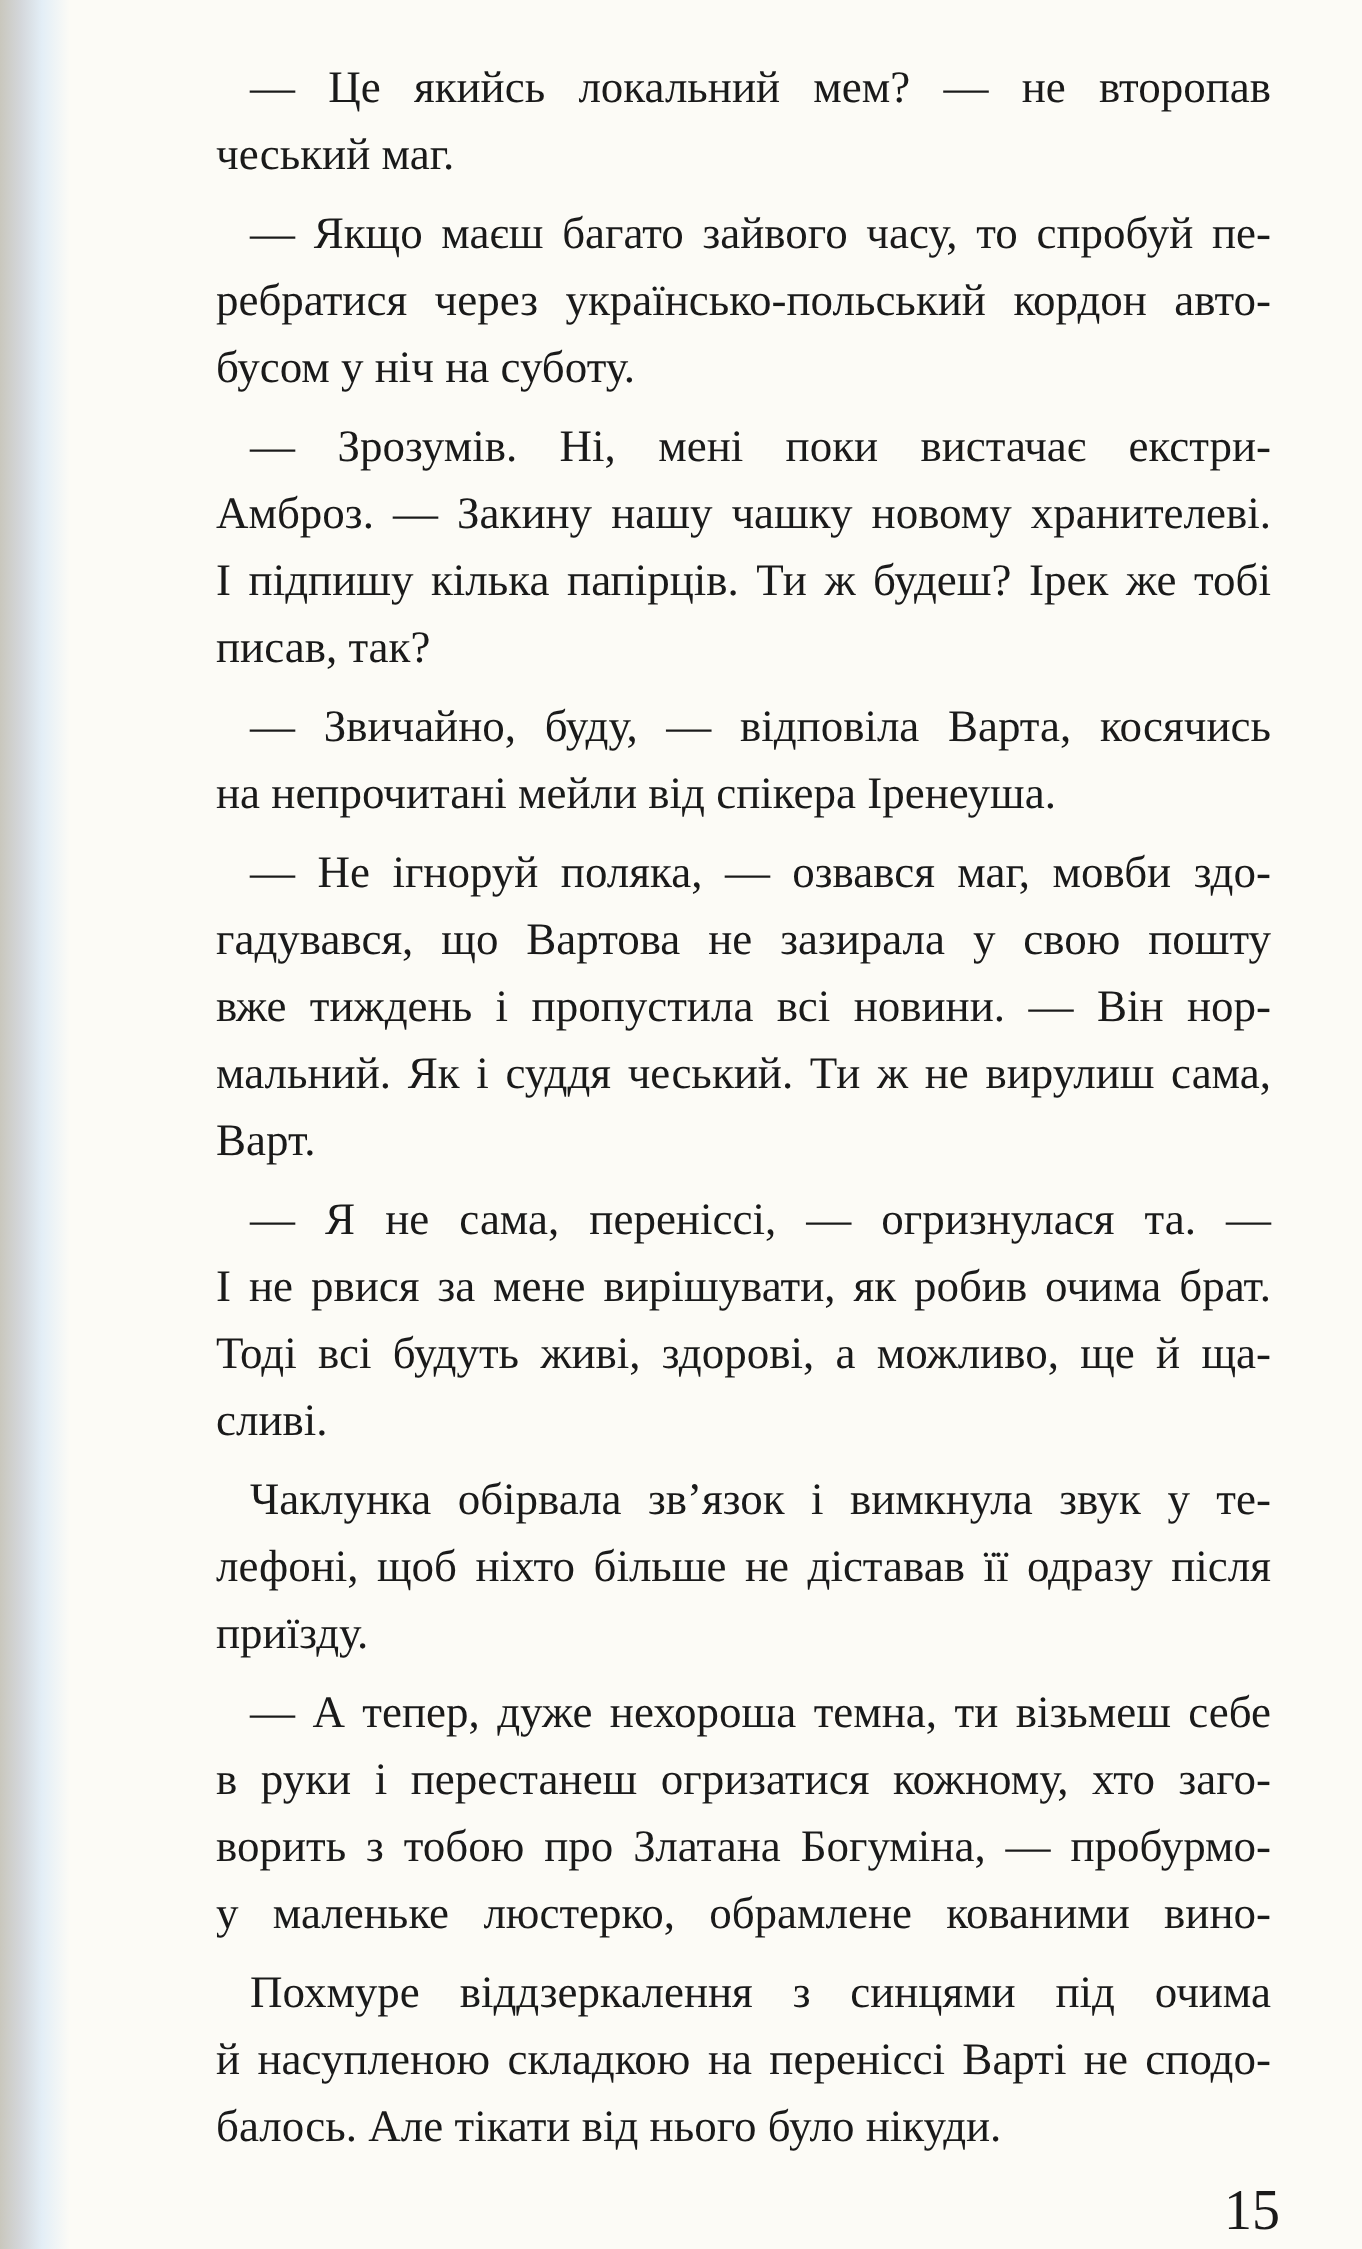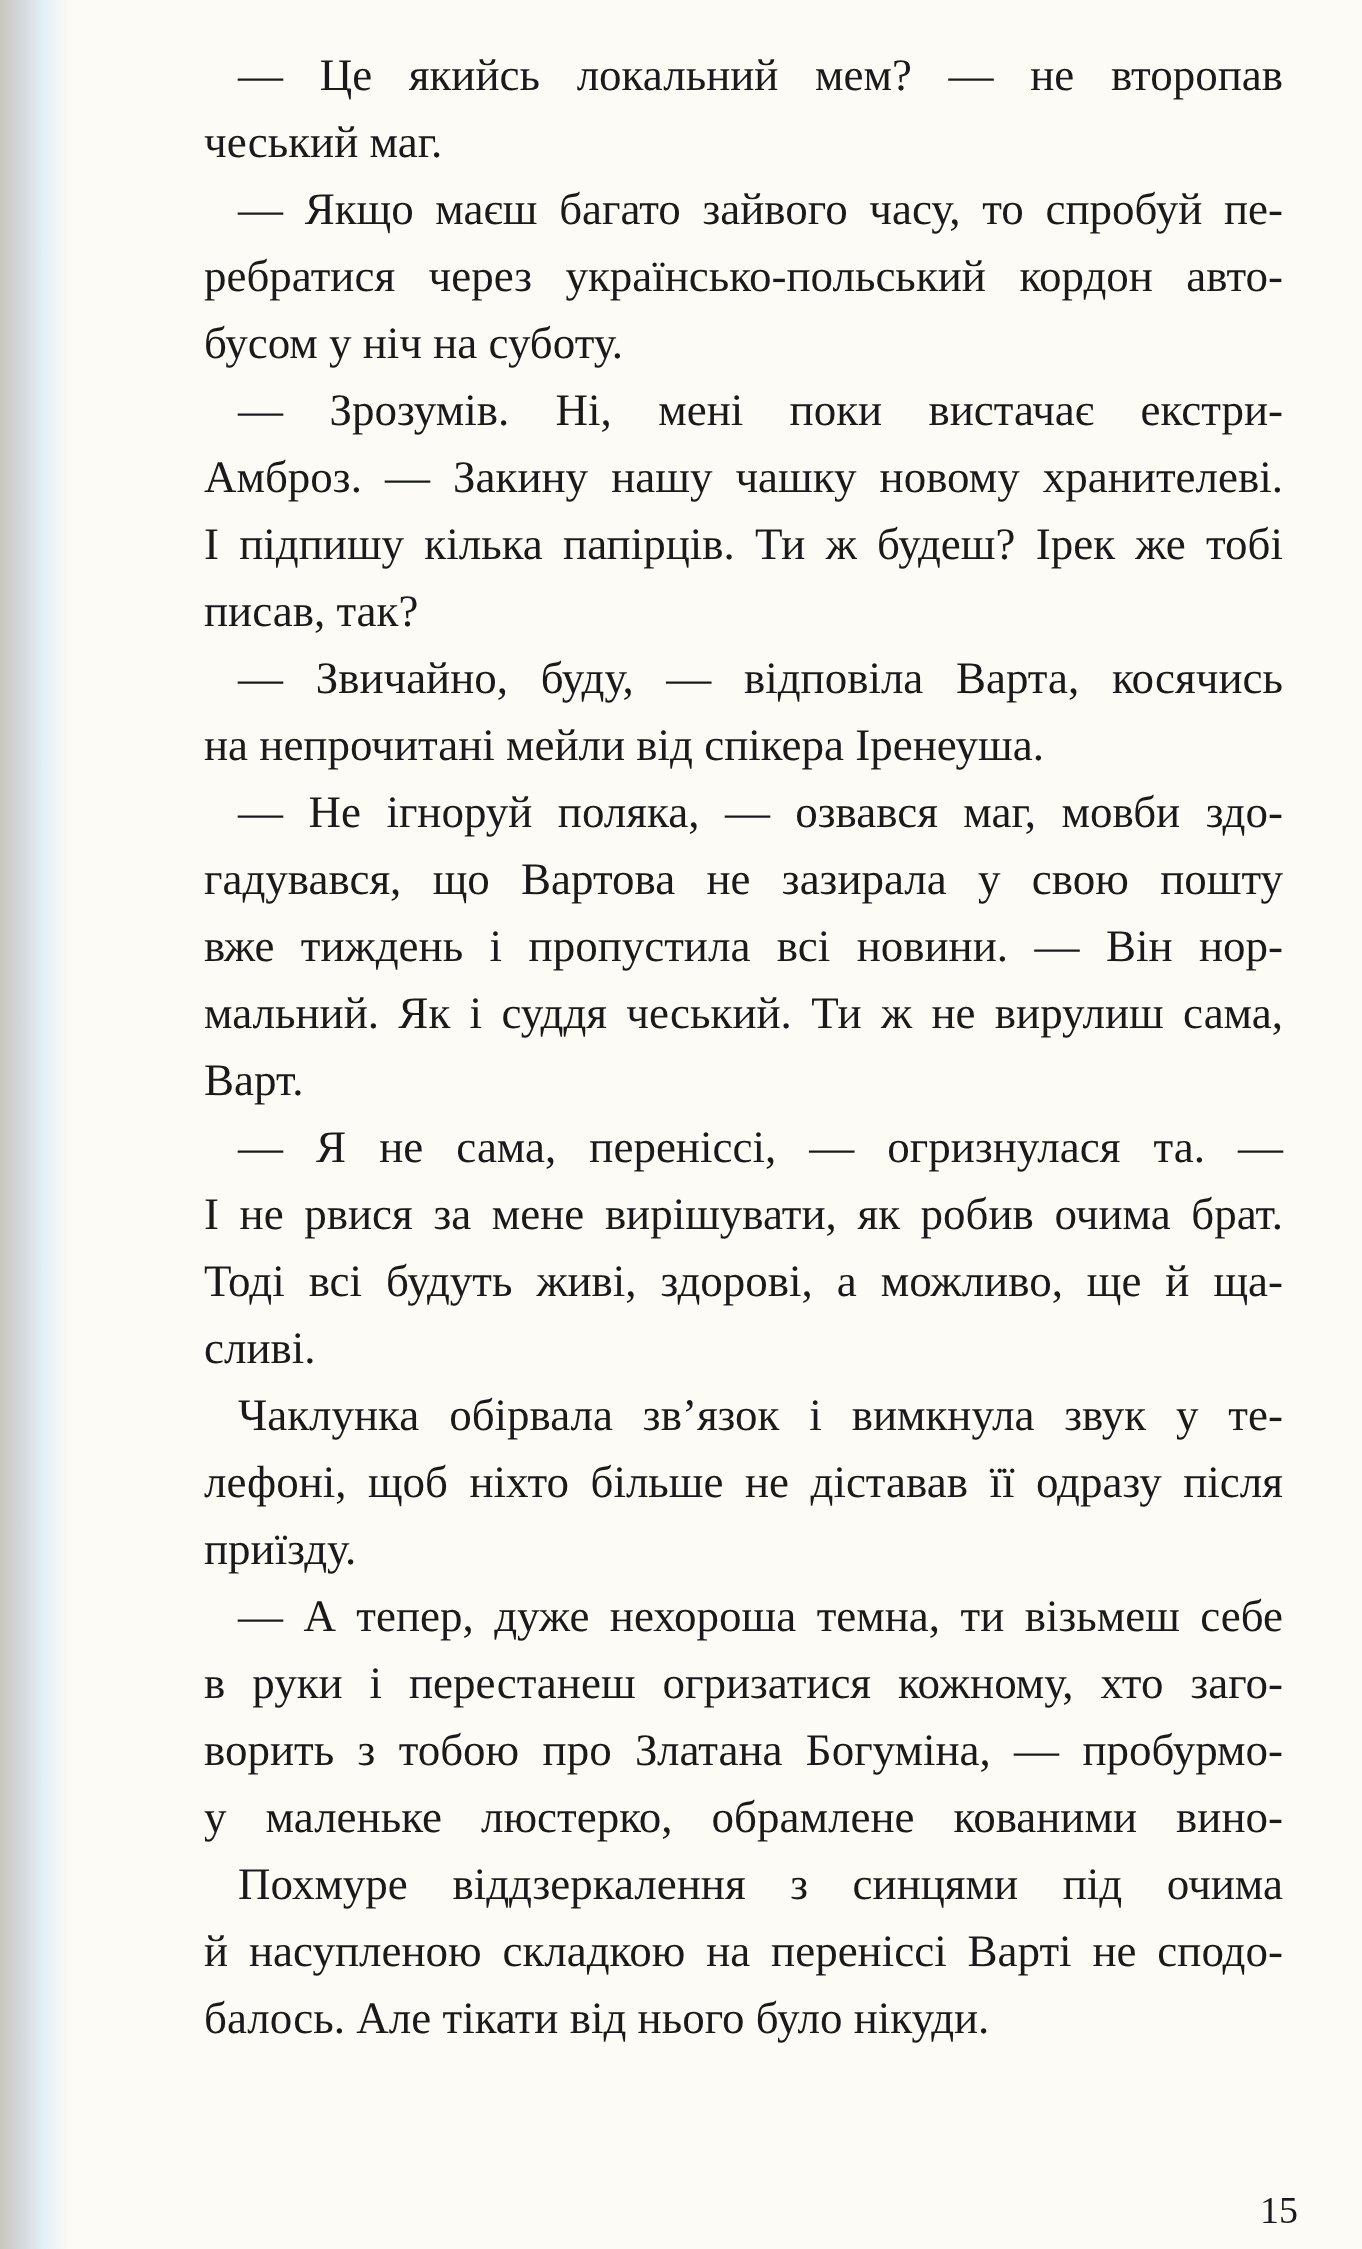--- a/index.html
+++ b/index.html
@@ -22,42 +22,42 @@
       position: absolute;
       left: 170px;
       top: 42px;
       width: 1113px;
       font-size: 45px;
       line-height: 67px;
       text-align: justify;
       text-rendering: geometricPrecision;
     }
     .para {
-      margin: 0;
+      margin: 12px;
       text-indent: 34px;
       hyphens: manual;
       font-family: Liberation Serif, serif;
     }
     .line {
       display: block;
       text-align: justify;
       text-align-last: justify;
       white-space: nowrap;
       overflow: visible;
       height: 67px;
     }
     .line.last {
       text-align-last: left;
     }
     .line.indent { padding-left: 34px; }
     .page-number {
       position: absolute;
-      right: 64px;
+      right: 82px;
       top: 2185px;
-      font-size: 38px;
+      font-size: 56px;
       line-height: 50px;
       text-align: right;
     }
   </style>
 </head>
 <body>
 
 <div class="gutter-shadow"></div>
 
 <main class="text-block">

